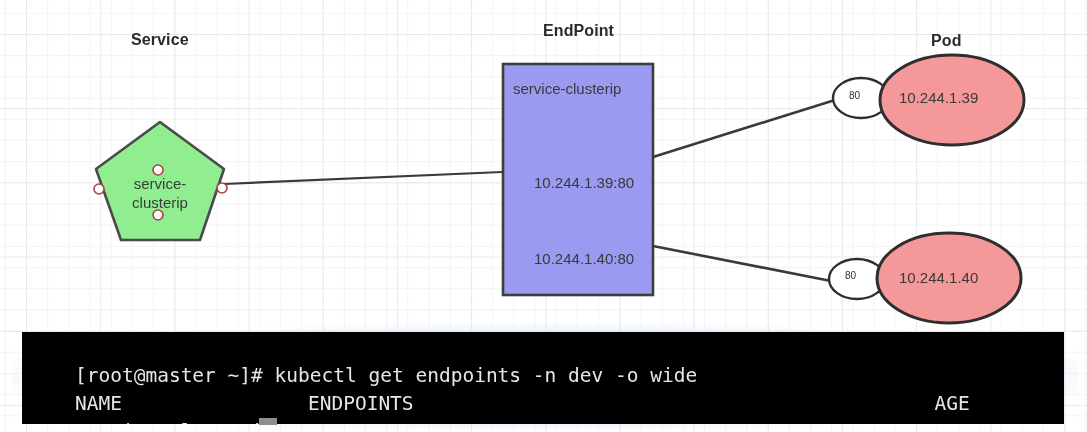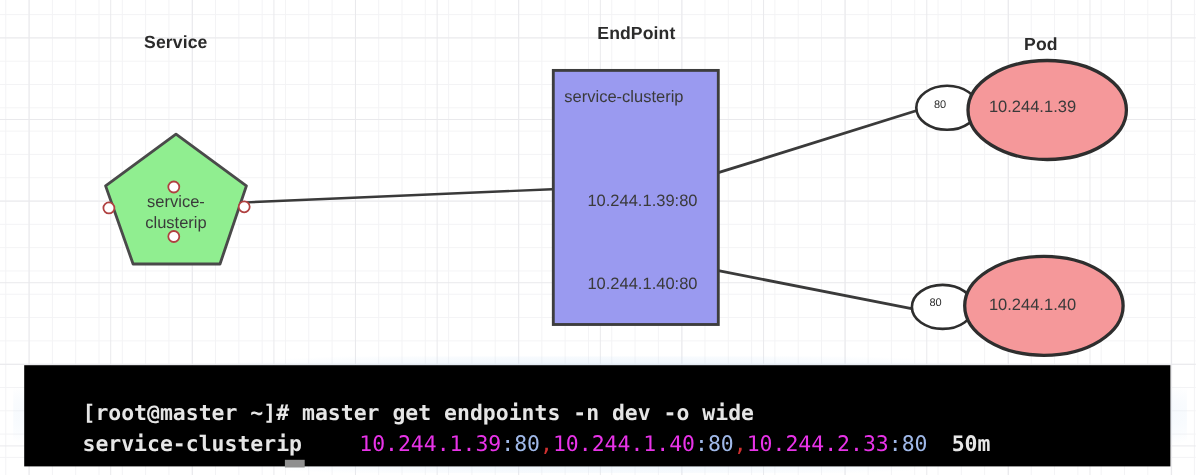--- a/index.html
+++ b/index.html
@@ -109,21 +109,21 @@
     line-height: 28px;
     overflow: hidden;
     padding: 2px 0 0 0;
     box-sizing: border-box;
   }
   .term-line {
     white-space: pre;
     padding-left: 6px;
     height: 28px;
   }
-  .c-white   { color: #e6e6e6; font-weight: bold; }
+  .c-white   { color: #e6e6e6; }
   .c-magenta { color: #e833e8; }
   .c-blue    { color: #9fb8e8; }
   .c-red     { color: #d03030; }
   .term-cursor {
     position: absolute;
     left: 259px;
     top: 418px;
     width: 18px;
     height: 7px;
     background: #8f8f8f;
@@ -172,21 +172,24 @@
   <div class="node-label" id="lbl-pod2-ip">10.244.1.40</div>
 
   <div class="port-label" id="lbl-port1">80</div>
   <div class="port-label" id="lbl-port2">80</div>
 </div>
 
 <div id="terminal-glow"></div>
 
 <div id="terminal">
   <div class="term-line">
-    <span class="c-white">[root@master ~]# </span><span class="c-white">master get endpoints -n dev -o wide</span>
+    <span class="c-white">[root@master ~]# </span><span class="c-white">kubectl get endpoints -n dev -o wide</span>
   </div>
 
+  <div class="term-line">
+    <span class="c-white">NAME</span><span style="display:inline-block;width:186px"></span><span class="c-white">ENDPOINTS</span><span style="display:inline-block;width:521px"></span><span class="c-white">AGE</span>
+  </div>
 
   <div class="term-line">
     <span class="c-white">service-clusterip</span><span style="display:inline-block;width:52px"></span><span id="endpoints-cell"><span class="c-magenta">10.244.1.39</span><span class="c-blue">:80</span><span class="c-red">,</span><span class="c-magenta">10.244.1.40</span><span class="c-blue">:80</span><span class="c-red">,</span><span class="c-magenta">10.244.2.33</span><span class="c-blue">:80</span></span><span style="display:inline-block;width:22px"></span><span class="c-white">50m</span>
   </div>
 </div>
 <div class="term-cursor"></div>
 
 </body></html>

